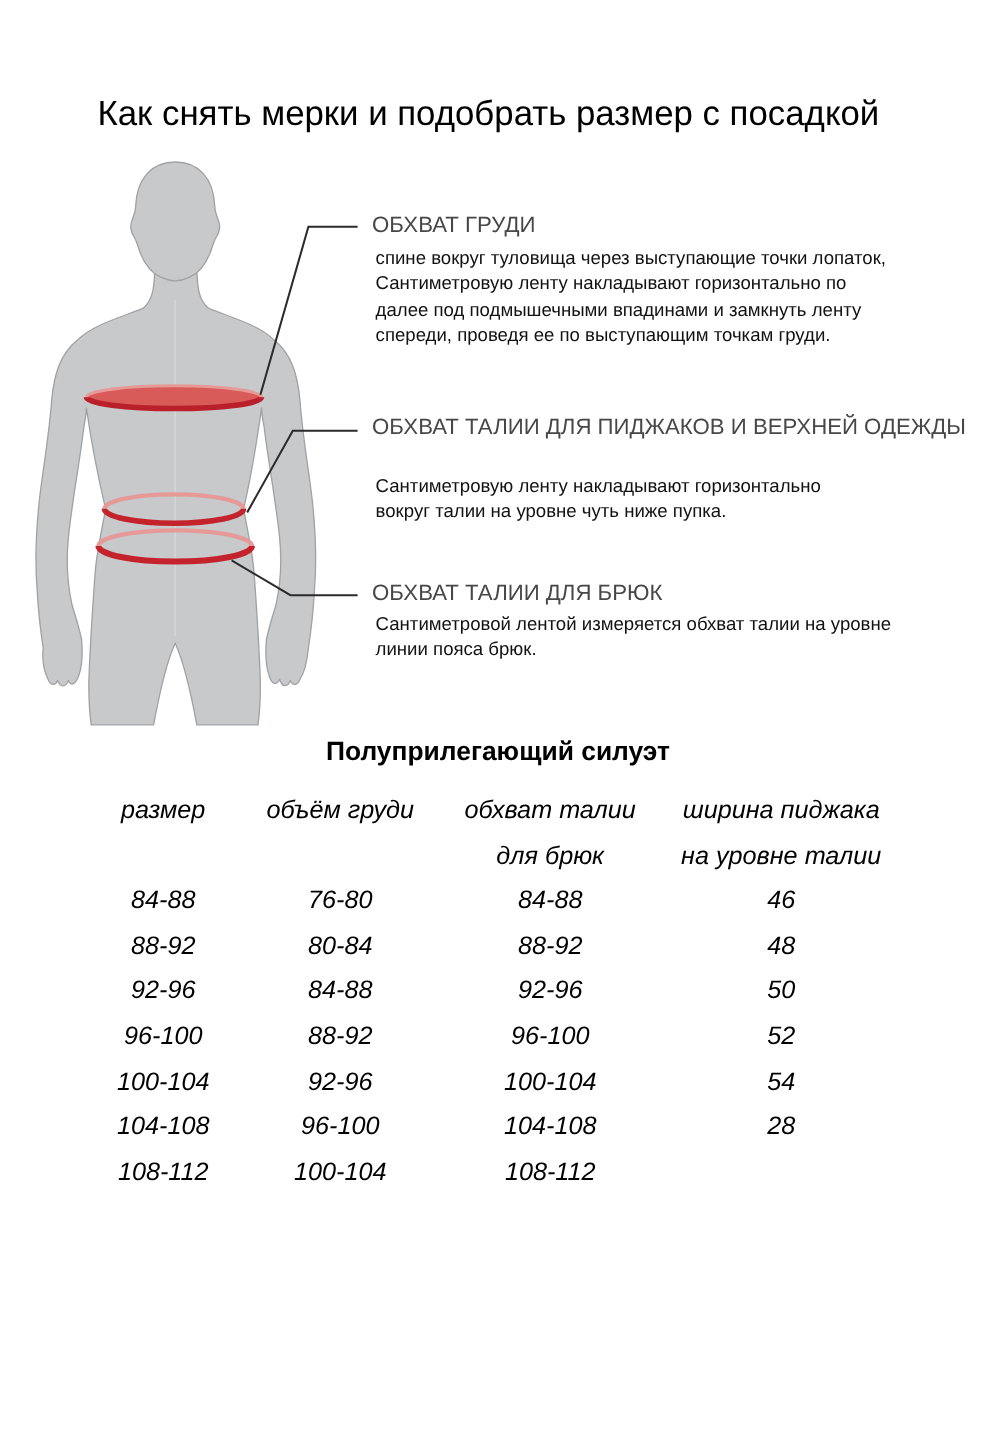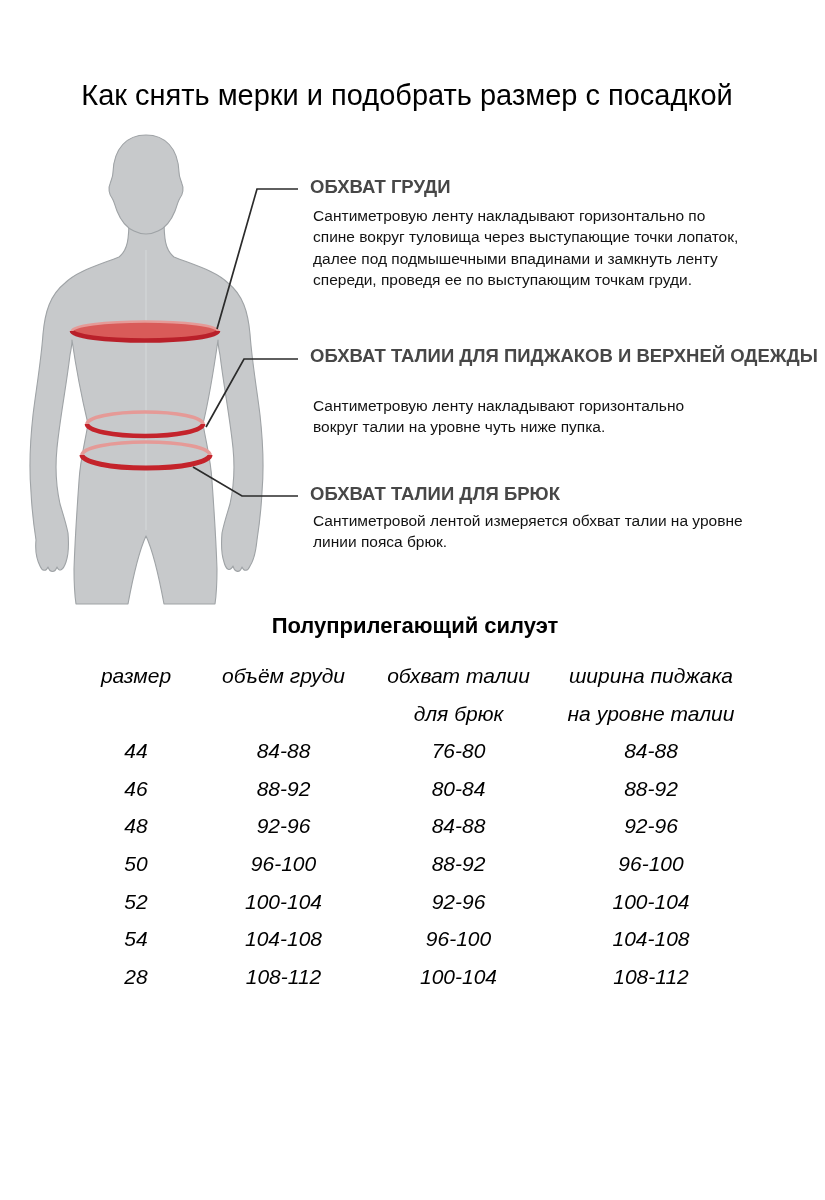--- a/index.html
+++ b/index.html
@@ -7,21 +7,21 @@
     width:825px;height:1200px;background:#ffffff;position:relative;
     font-family:"Liberation Sans", sans-serif;color:#141414;overflow:hidden;
   }
   .page-title{
     position:absolute;top:79px;left:12px;width:790px;text-align:center;
     font-size:29px;font-weight:400;color:#000;letter-spacing:0;white-space:nowrap;
   }
   .figure-wrap{position:absolute;left:0;top:125px;width:310px;height:485px;}
   .section{position:absolute;left:310px;}
   .section-label{
-    font-size:18.5px;font-weight:700;color:#474747;white-space:nowrap;line-height:22px;
+    font-size:18.5px;font-weight:400;color:#474747;white-space:nowrap;line-height:22px;
   }
   .section-desc{position:absolute;left:313px;}
   .section-desc div{
     font-size:15.5px;line-height:21.3px;color:#121212;white-space:nowrap;font-weight:400;
   }
   .table-title{
     position:absolute;top:613px;left:0;width:830px;text-align:center;
     font-size:22px;font-weight:bold;color:#000;
   }
   .size-grid{
@@ -81,22 +81,22 @@
     <path d="M217,329 L257,189 L298,189" fill="none" stroke="#2b2b2b" stroke-width="1.7"></path>
     <path d="M206,427 L244,359 L298,359" fill="none" stroke="#2b2b2b" stroke-width="1.7"></path>
     <path d="M193,467 L242,496 L298,496" fill="none" stroke="#2b2b2b" stroke-width="1.7"></path>
   </svg>
 </div>
 
 <div class="section" style="top:176px">
   <div class="section-label">ОБХВАТ ГРУДИ</div>
 </div>
 <div class="section-desc" style="top:205px">
+  <div>спине вокруг туловища через выступающие точки лопаток,</div>
   <div>Сантиметровую ленту накладывают горизонтально по</div>
-  <div>спине вокруг туловища через выступающие точки лопаток,</div>
   <div>далее под подмышечными впадинами и замкнуть ленту</div>
   <div>спереди, проведя ее по выступающим точкам груди.</div>
 </div>
 
 <div class="section" style="top:345px">
   <div class="section-label">ОБХВАТ ТАЛИИ ДЛЯ ПИДЖАКОВ И ВЕРХНЕЙ ОДЕЖДЫ</div>
 </div>
 <div class="section-desc" style="top:395px">
   <div>Сантиметровую  ленту накладывают горизонтально</div>
   <div>вокруг талии на уровне чуть ниже пупка.</div>
@@ -116,21 +116,20 @@
   <span>размер</span>
   <span>объём груди</span>
   <span>обхват талии</span>
   <span>ширина пиджака</span>
 
   <span></span>
   <span></span>
   <span>для брюк</span>
   <span>на уровне талии</span>
 
-  <span>44</span>
   <span>84-88</span>
   <span>76-80</span>
   <span>84-88</span>
 
   <span>46</span>
   <span>88-92</span>
   <span>80-84</span>
   <span>88-92</span>
 
   <span>48</span>

